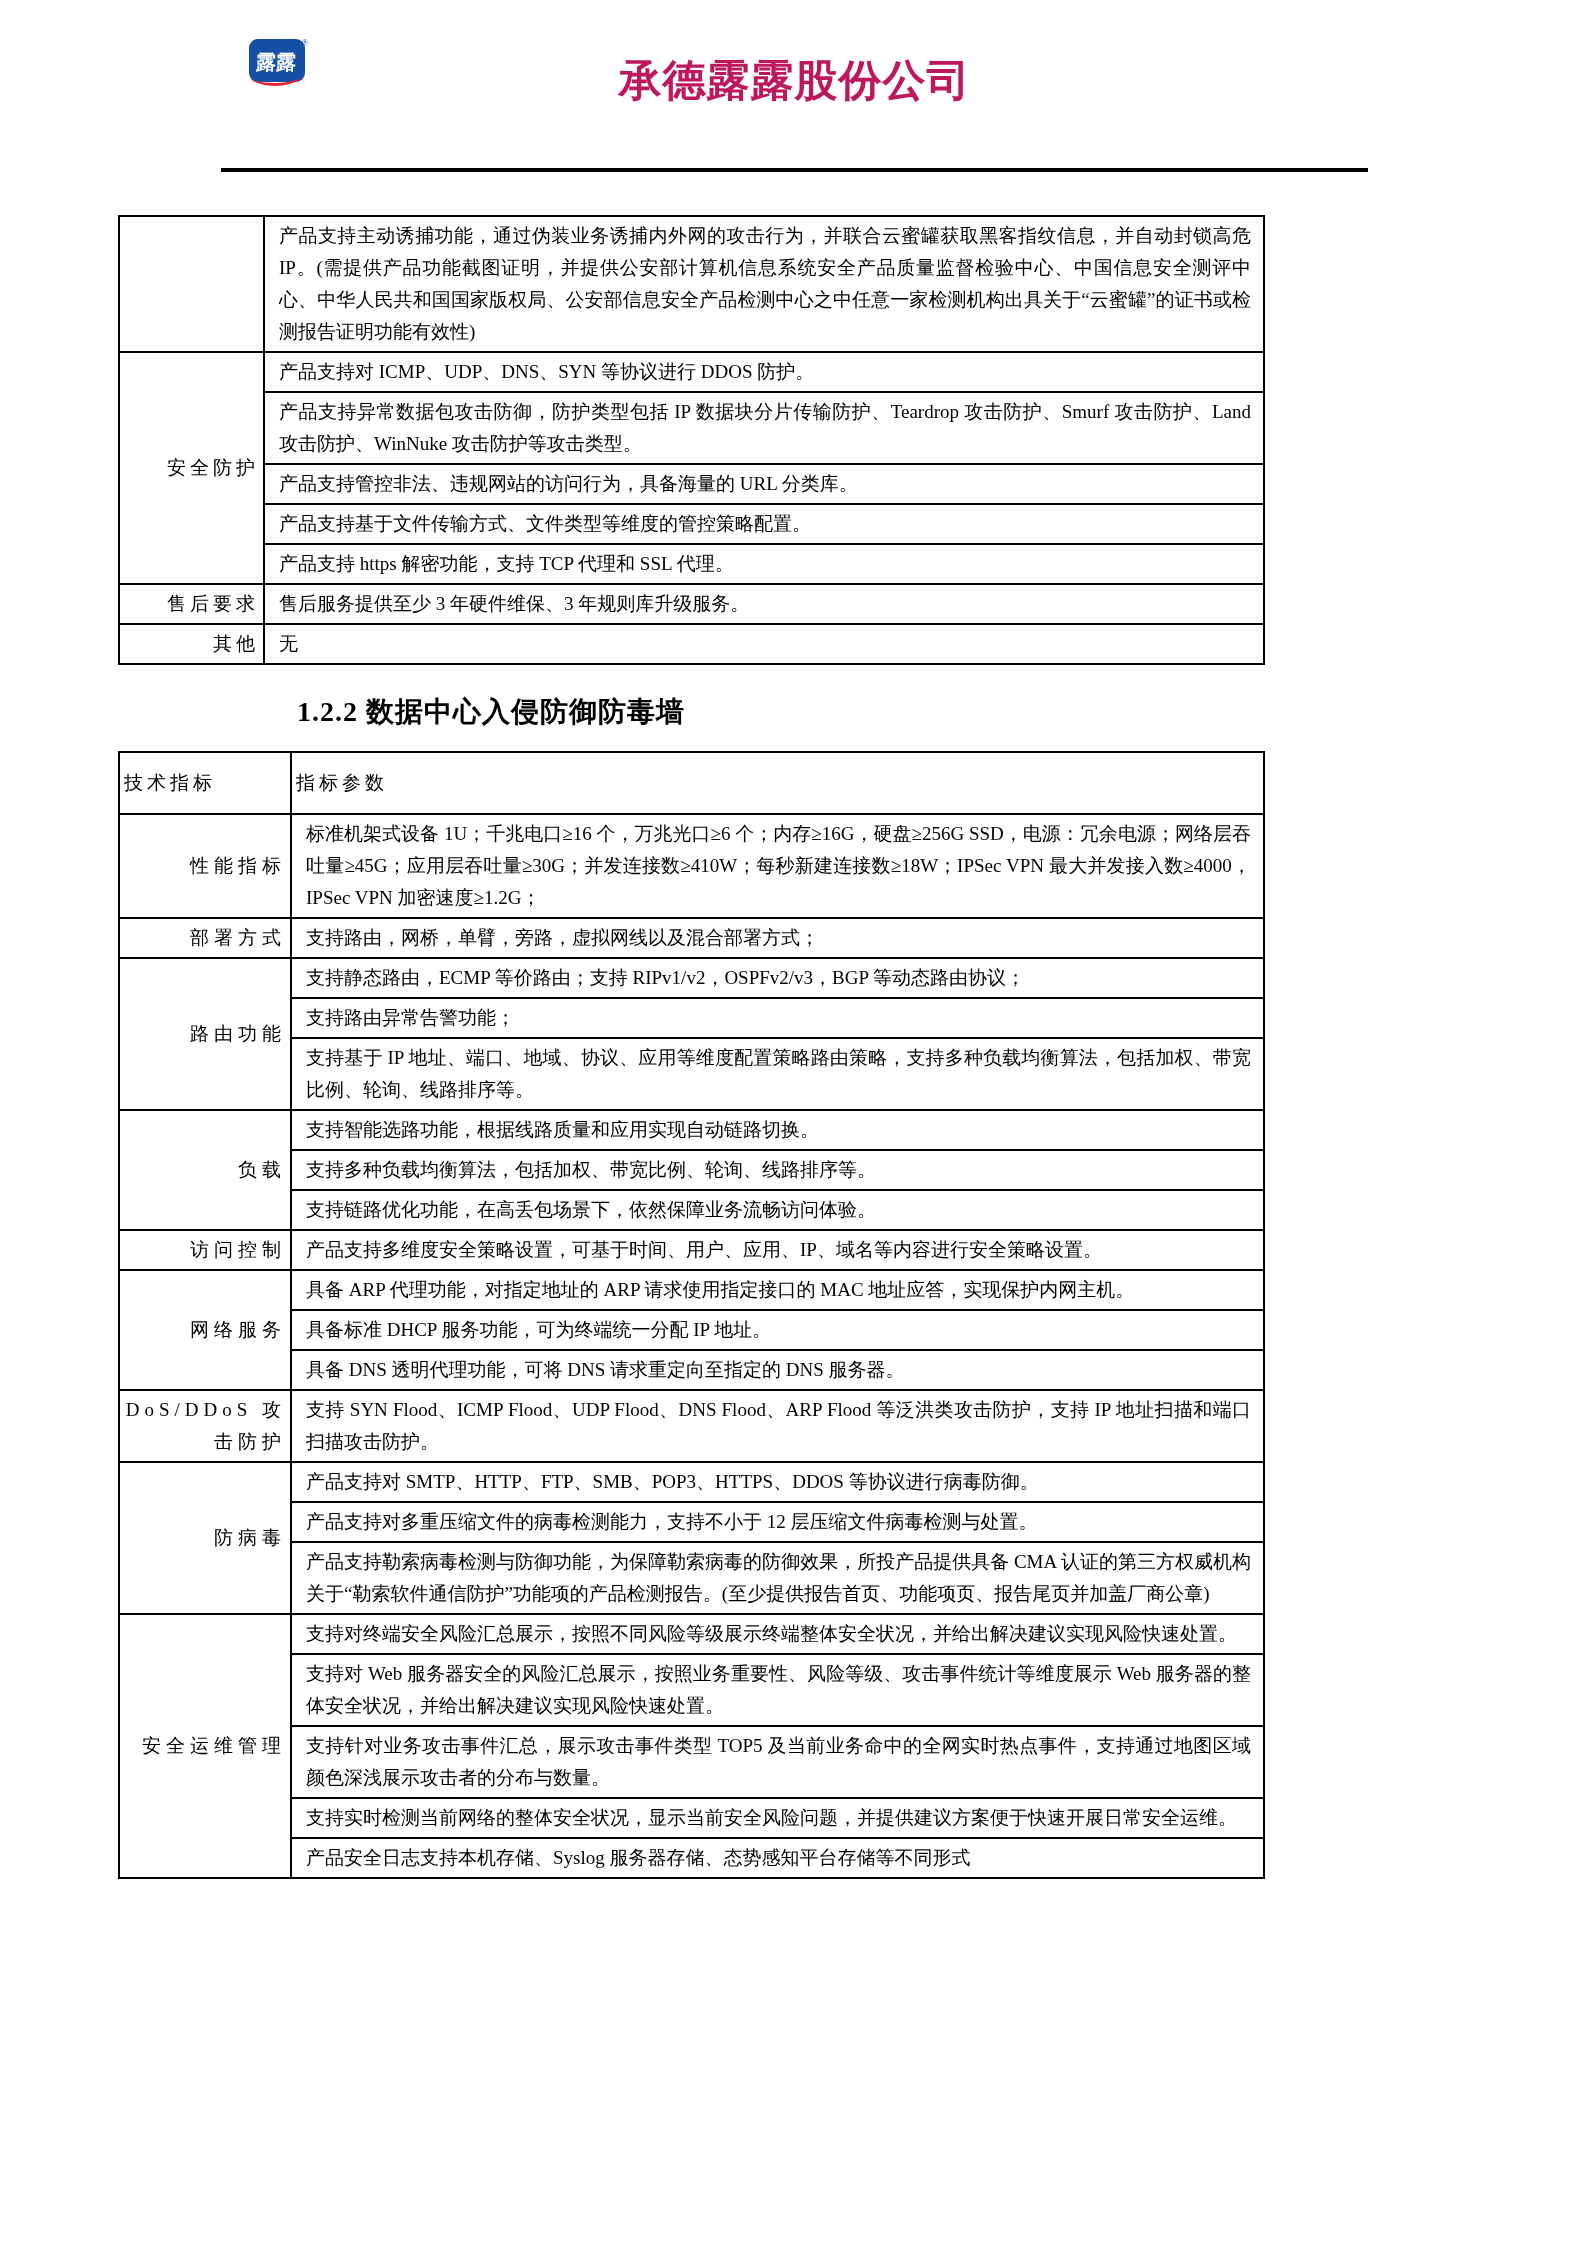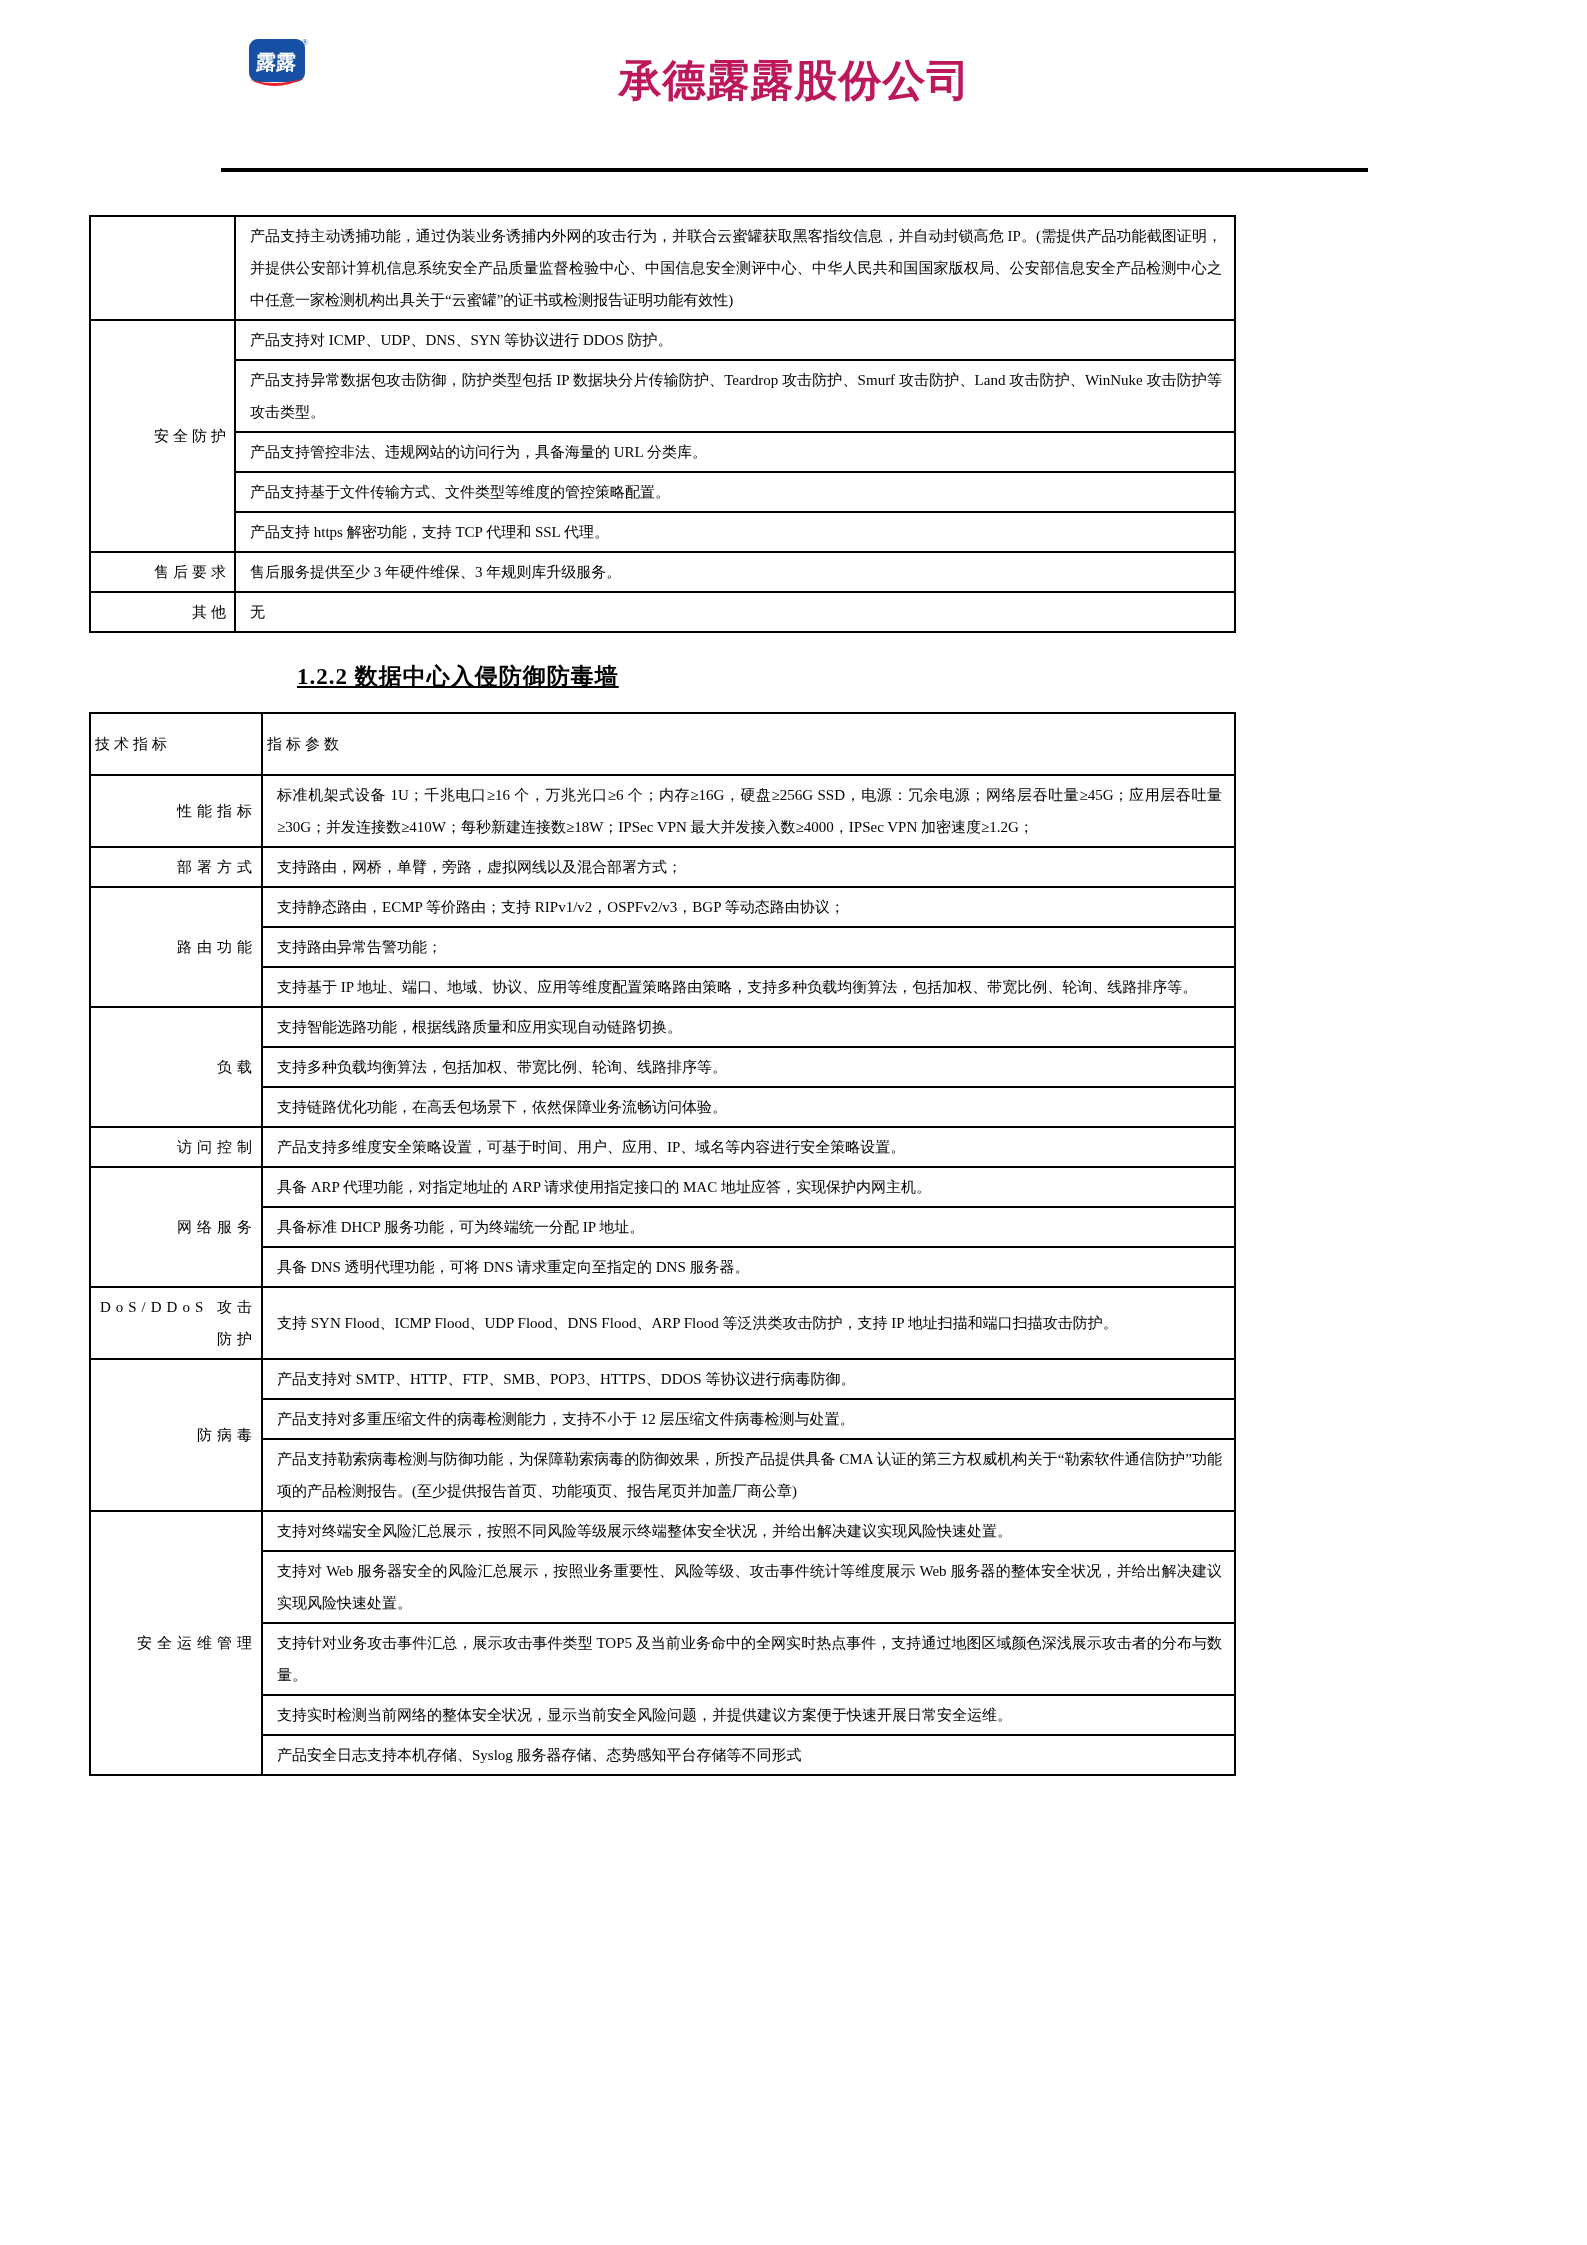--- a/index.html
+++ b/index.html
@@ -21,23 +21,23 @@
     font-family: "Liberation Sans", "DejaVu Sans", sans-serif;
     font-weight: bold; font-size: 43px; letter-spacing: 1px;
     color: #be185d;
   }
   .header-rule { position: absolute; left: 0; right: 0; bottom: 0; height: 4px; background: #000; }
 
   
   .spec-table {
     border-collapse: collapse;
     width: 1147px;
-    margin-left: 89px;
+    margin-left: 118px;
     table-layout: fixed;
-    font-size: 15px;
+    font-size: 19px;
     line-height: 32px;
   }
   .spec-table td { border: 2px solid #000; vertical-align: middle; }
   .spec-table .label-cell {
     text-align: right;
     letter-spacing: 4px;
     padding: 3px 4px;
   }
   .spec-table .value-cell {
     text-align: justify;
@@ -45,23 +45,22 @@
   }
   .spec-table .head-cell { letter-spacing: 4px; padding: 14px 4px; }
   #table1 { margin-top: 215px; }
   #table1 .col-label { width: 145px; }
   #table2 .col-label { width: 172px; }
   #table2 .label-cell { letter-spacing: 5px; border-radius: 19px; }
 
   
   .section-heading {
     margin: 28px 0 20px 297px;
-    font-size: 23px; font-weight: bold;
+    font-size: 28px; font-weight: bold;
     letter-spacing: 1px;
-    text-decoration: underline;
   }
 
   
   .page-number {
     margin-top: 22px;
     text-align: center;
     font-size: 22px;
   }
 </style>
 </head>

